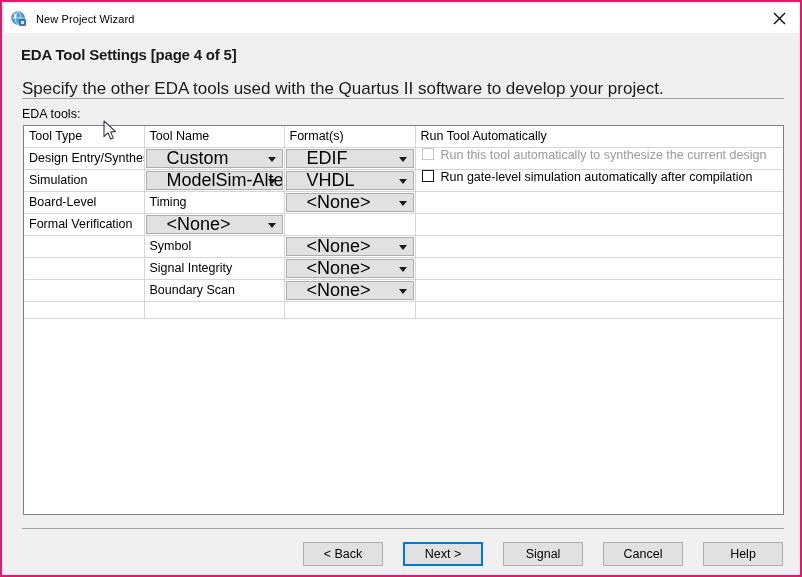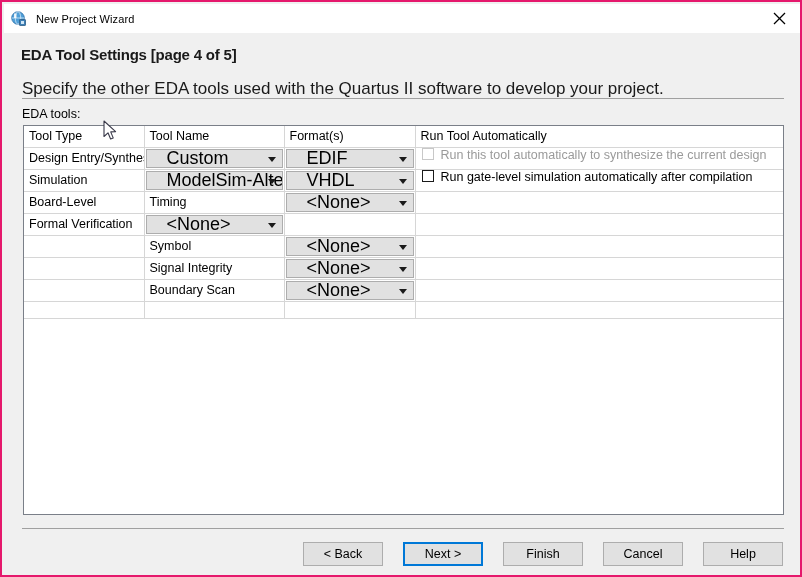--- a/index.html
+++ b/index.html
@@ -461,21 +461,21 @@
     <div id="footer-rule"></div>
 
     <div id="buttons">
         <div class="btn">
           <span>&lt; Back</span>
         </div>
         <div class="btn focused">
           <span>Next &gt;</span>
         </div>
         <div class="btn">
-          <span>Finish</span>
+          <span>Signal</span>
         </div>
         <div class="btn">
           <span>Cancel</span>
         </div>
         <div class="btn">
           <span>Help</span>
         </div>
       </div>
 
   </div>

